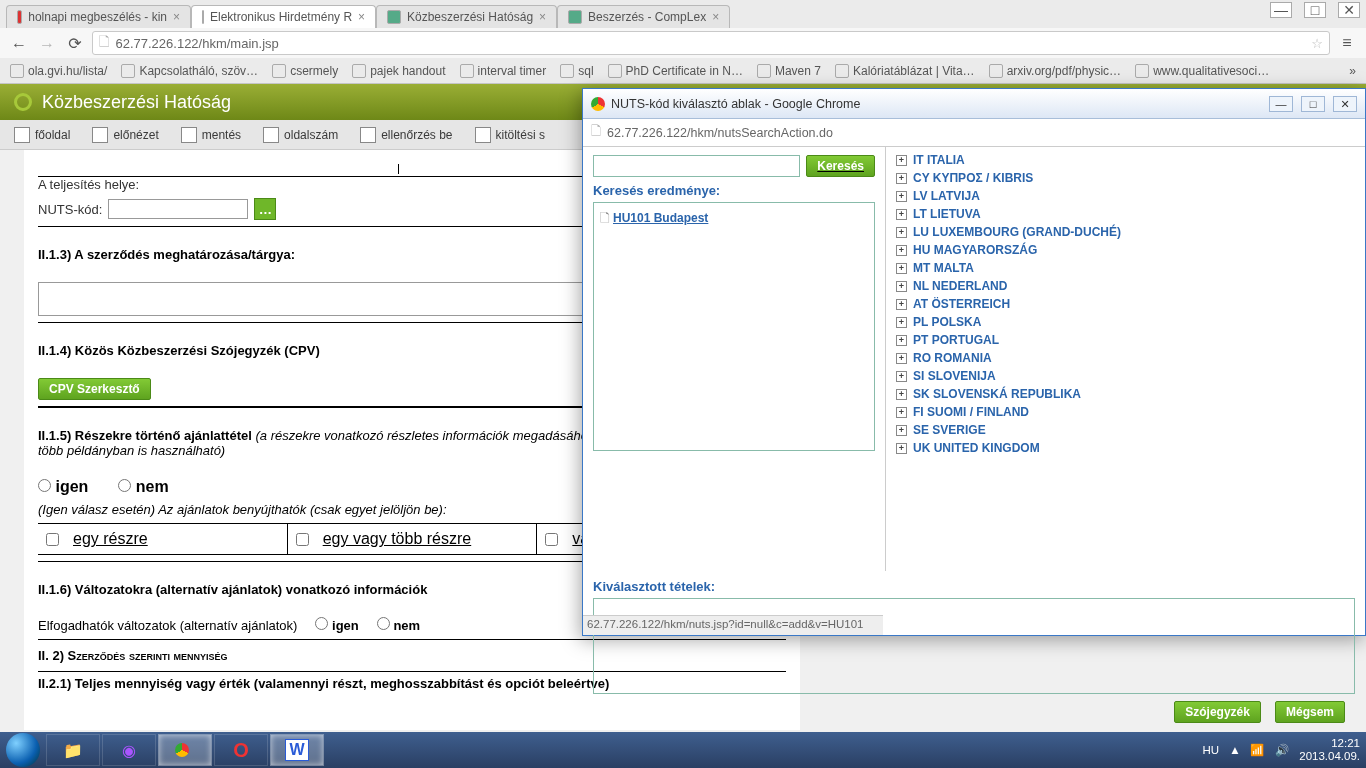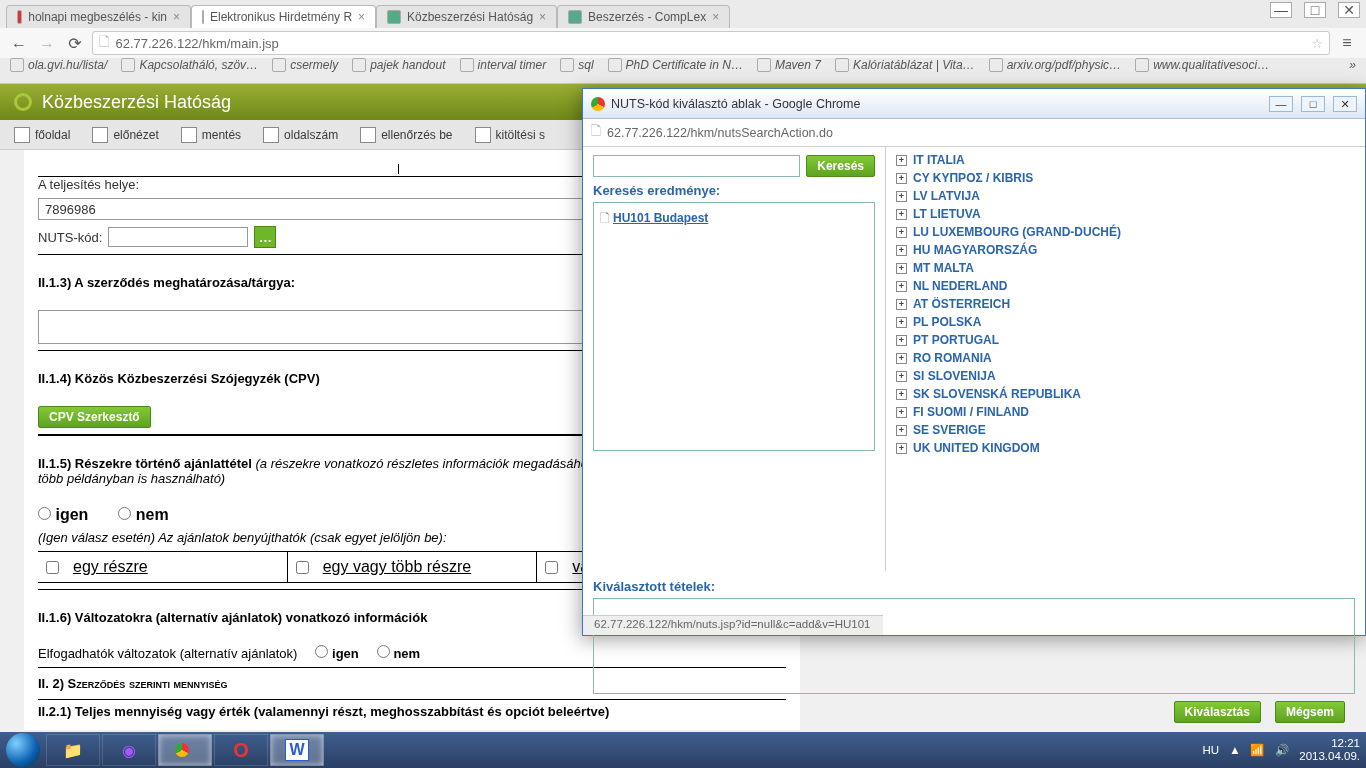--- a/index.html
+++ b/index.html
@@ -9,21 +9,21 @@
 .chrome-top { height:84px; background:#ebebeb; border-bottom:1px solid #c5c5c5; }
 .win-ctrl { position:absolute; top:2px; right:6px; display:flex; gap:12px; color:#555; font-size:14px; }
 .win-ctrl span { width:22px; height:16px; border:1px solid #aaa; text-align:center; line-height:14px; background:#fff; cursor:pointer; }
 .tabs { display:flex; align-items:flex-end; height:28px; padding-left:6px; }
 .tab { display:flex; align-items:center; gap:6px; height:23px; padding:0 10px; border:1px solid #b8b8b8; border-bottom:none; border-top-left-radius:4px; border-top-right-radius:4px; background:#e4e4e4; font-size:12px; color:#555; max-width:185px; white-space:nowrap; overflow:hidden; cursor:pointer; }
 .tab.active { background:#fff; }
 .tab .x { color:#888; font-size:12px; }
 .addr-row { display:flex; align-items:center; gap:6px; height:30px; padding:0 8px; background:#f7f7f7; }
 .nav-btn { width:22px; height:22px; display:flex; align-items:center; justify-content:center; color:#555; cursor:pointer; font-size:16px; }
 .addr { flex:1; height:24px; border:1px solid #c9c9c9; border-radius:3px; padding:0 6px; display:flex; align-items:center; font-size:13px; color:#666; background:#fff; }
-.bookmarks { display:flex; align-items:flex-start; gap:14px; height:26px; padding:0 10px; font-size:12px; color:#555; white-space:nowrap; overflow:hidden;font-style:italic; }
+.bookmarks { display:flex; align-items:center; gap:14px; height:26px; padding:0 10px; font-size:12px; color:#555; white-space:nowrap; overflow:hidden; }
 .bm { display:flex; align-items:center; gap:4px; cursor:pointer; }
 .bm-icon { width:14px; height:14px; border:1px solid #aaa; border-radius:2px; display:inline-block; }
 
 
 .app-header { height:36px; background:#8a9a3a; background:linear-gradient(#9aae35,#6e8817); color:#fff; display:flex; align-items:center; padding:0 14px; font-size:18px; }
 .ring { width:18px; height:18px; border:3px solid #a7c93a; border-radius:50%; margin-right:10px; }
 
 
 .toolbar { height:30px; background:#e6e6e6; border-bottom:1px solid #ccc; display:flex; align-items:center; gap:22px; padding:0 14px; font-size:12px; color:#3a3a3a; }
 .tool { display:flex; align-items:center; gap:5px; cursor:pointer; }
@@ -47,32 +47,32 @@
 
 
 .popup { position:absolute; left:582px; top:88px; width:784px; height:548px; background:#fff; border:1px solid #3a78c7; box-shadow:-2px 4px 18px rgba(0,0,0,.35); }
 .popup-title { height:30px; background:linear-gradient(#fff,#dde7f5); border-bottom:1px solid #a8bed9; display:flex; align-items:center; padding:0 8px; font-size:12.5px; color:#333; }
 .chrome-orb { width:14px; height:14px; border-radius:50%; background:conic-gradient(#e33 0 33%, #fb0 0 66%, #3a3 0); margin-right:6px; }
 .popup .win-ctrl2 { margin-left:auto; display:flex; gap:8px; }
 .popup .win-ctrl2 span { width:24px; height:16px; border:1px solid #9fb7d6; text-align:center; font-size:11px; line-height:14px; cursor:pointer; background:#eef4fb; }
 .popup-addr { height:28px; border-bottom:1px solid #ccc; display:flex; align-items:center; padding:0 8px; font-size:12.5px; color:#666; }
 .popup-body { display:flex; height:424px; }
 .left-pane { width:302px; padding:8px 10px; }
-.search-row { display:flex; gap:6px; margin-bottom:6px; }
+.search-row { display:flex; gap:6px; margin-bottom:6px;text-decoration:underline; }
 .search-row input { flex:1; height:22px; border:1px solid #8ba; padding:0 6px; }
 .blue-head { color:#2a64ab; font-size:13px; font-weight:bold; margin:4px 0; }
 .result-box { border:1px solid #8ba; height:249px; padding:6px; font-size:12px; }
 .result-box a { color:#2a64ab; font-weight:bold; text-decoration:underline; cursor:pointer; }
 .right-pane { flex:1; border-left:1px solid #ccc; overflow:auto; padding:4px 0; }
 .tree-item { font-size:12px; color:#2a64ab; font-weight:bold; padding:2px 10px; display:flex; align-items:center; gap:6px; cursor:pointer; }
 .exp { width:11px; height:11px; border:1px solid #888; font-size:9px; line-height:9px; text-align:center; color:#444; background:#fff; display:inline-block; }
 .selected-box { margin:8px 10px 0 10px; }
 .selected-area { border:1px solid #8ba; height:96px; margin-top:4px; }
 .popup-foot { height:36px; display:flex; align-items:center; justify-content:flex-end; gap:14px; padding:0 20px; }
-.popup-status { position:absolute; bottom:0; left:0; height:20px; width:300px; background:#eee; border-top:1px solid #ccc; font-size:11.5px; color:#666; padding:2px 11px; }
+.popup-status { position:absolute; bottom:0; left:0; height:20px; width:300px; background:#eee; border-top:1px solid #ccc; font-size:11.5px; color:#666; padding:2px 4px; }
 
 
 .taskbar { position:absolute; bottom:0; left:0; right:0; height:36px; background:linear-gradient(#3f5f8f,#2a3f63); display:flex; align-items:center; padding:0 6px; }
 .task-btn { width:54px; height:32px; margin-right:2px; border:1px solid rgba(255,255,255,.15); display:flex; align-items:center; justify-content:center; cursor:pointer; }
 .task-btn.active { background:rgba(255,255,255,.25); box-shadow:inset 0 0 6px rgba(255,255,255,.6); }
 .orb { width:34px; height:34px; border-radius:50%; background:radial-gradient(circle at 30% 30%, #7fd0ff, #0a5fb0 60%, #033 100%); margin-right:6px; cursor:pointer; }
 .tray { margin-left:auto; display:flex; align-items:center; gap:10px; color:#fff; font-size:11.5px; }
 .tray .clock { text-align:right; line-height:13px; }
 </style>
 </head>
@@ -145,23 +145,20 @@
     <div class="tool"><span class="tool-ico"></span>oldalszám</div>
     <div class="tool"><span class="tool-ico"></span>ellenőrzés be</div>
     <div class="tool"><span class="tool-ico"></span>kitöltési s</div>
   </div>
 
 <div class="form-wrap">
   <div style="border-bottom:1px solid #000; padding:4px 0 2px 0;">
     <div style="margin-left:360px;height:10px;border-left:1px solid #000;border-bottom:1px solid #000;width:1px"></div>
   </div>
   <div class="row label">A teljesítés helye:</div>
-  <div class="row">
-      <div class="field-box">7896986</div>
-    </div>
   <div class="row" style="display:flex;align-items:center;gap:6px;">
     <span class="label">NUTS-kód:</span>
     <input type="text" class="small" value="" style="">
     <button class="dots-btn">…</button>
   </div>
 
   <div class="sect-head">II.1.3) A szerződés meghatározása/tárgya:</div>
   <div class="row">
       <div class="field-box" style="height:34px"></div>
     </div>
@@ -252,21 +249,21 @@
         <div class="tree-item"><span class="exp">+</span>FI SUOMI / FINLAND</div>
         <div class="tree-item"><span class="exp">+</span>SE SVERIGE</div>
         <div class="tree-item"><span class="exp">+</span>UK UNITED KINGDOM</div>
       </div>
   </div>
   <div class="selected-box">
     <div class="blue-head">Kiválasztott tételek:</div>
     <div class="selected-area"></div>
   </div>
   <div class="popup-foot">
-    <button class="green-btn">Kiválasztás</button>
+    <button class="green-btn">Szójegyzék</button>
     <button class="green-btn">Mégsem</button>
   </div>
   <div class="popup-status">62.77.226.122/hkm/nuts.jsp?id=null&amp;c=add&amp;v=HU101</div>
 </div>
 
 <div class="taskbar">
   <div class="orb"></div>
   <div class="task-btn">
       <span style="color:#ffd76a">📁</span>
     </div>

